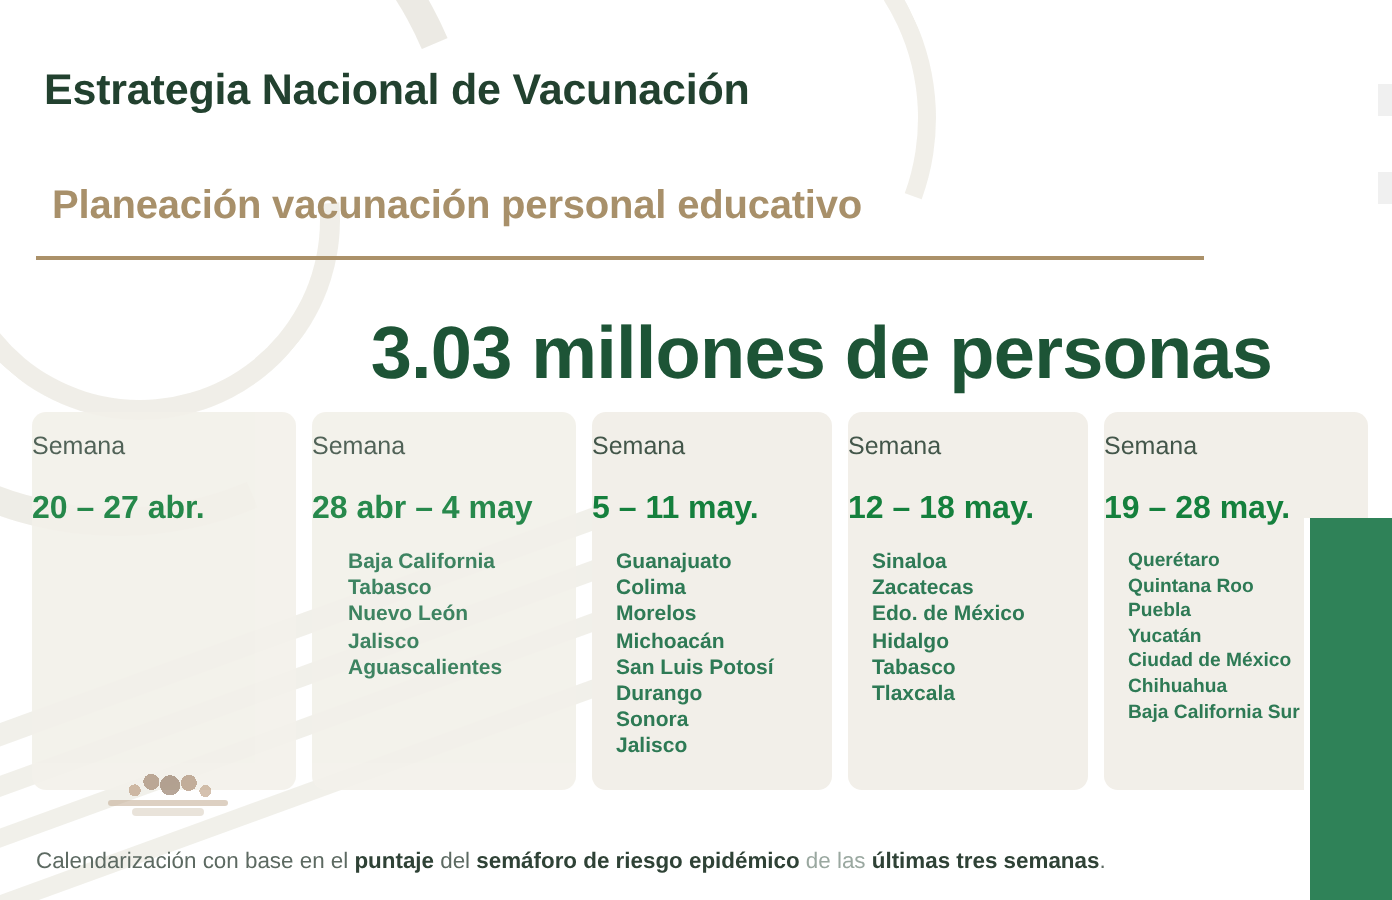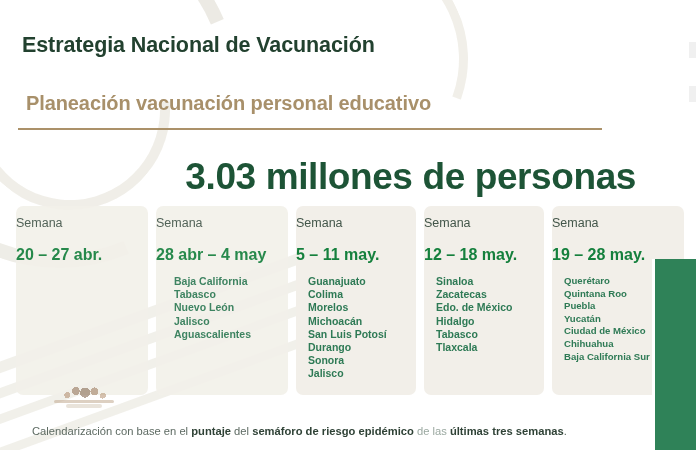--- a/index.html
+++ b/index.html
@@ -144,21 +144,21 @@
     position:absolute;left:2px;top:17px;width:60px;height:3px;
     background:#c2ab92;border-radius:2px;
   }
   #seal .ribbon{
     position:absolute;left:14px;top:21px;width:36px;height:4px;
     background:#d8cdbd;border-radius:2px;
   }
 
   
   #footer{
-    position:absolute;left:32px;top:425px;width:630px;
+    position:absolute;left:18px;top:425px;width:630px;
     font-size:11.2px;color:#5d6a62;
     white-space:nowrap;
   }
   #footer b{color:#2f4236;font-weight:bold;}
   #footer .lt{color:#9aa8a0;}
 </style>
 </head>
 <body>
 
 <div id="bg-texture">

